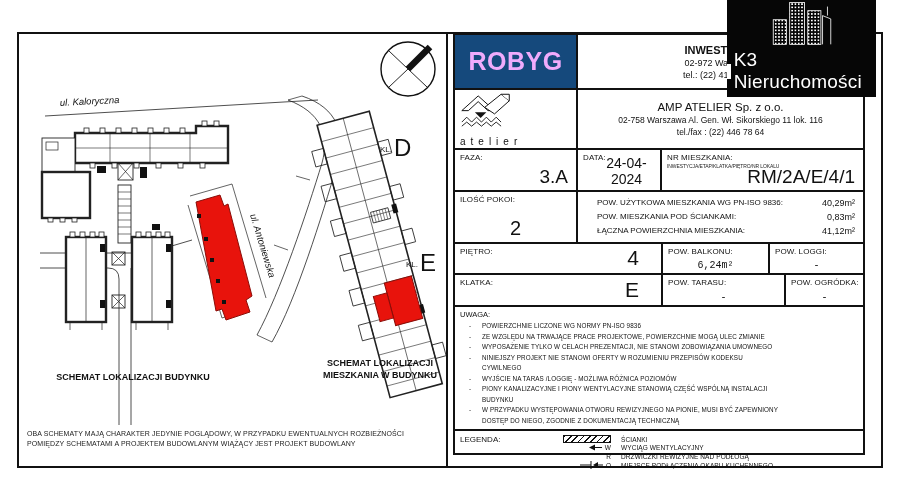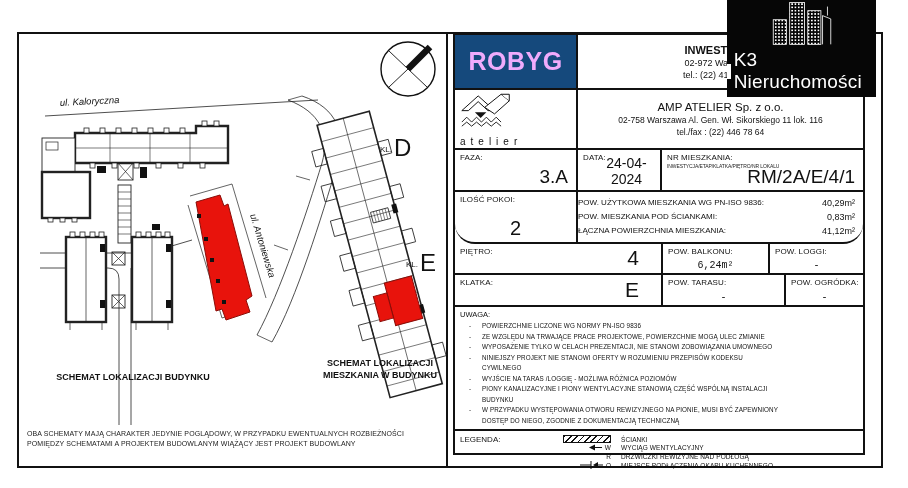--- a/index.html
+++ b/index.html
@@ -27,21 +27,21 @@
   .inv-line{font-size:9px;}
   .amp-name{font-size:11.5px;}
   .amp-line{font-size:8.5px;}
   .atelier-cell{display:flex;flex-direction:column;align-items:flex-start;justify-content:center;gap:8px;}
   .atelier-text{font-size:10px;letter-spacing:5px;margin-top:1px;margin-left:5px;}
   .sublbl{position:absolute;left:5px;top:13px;font-size:5px;color:#222;letter-spacing:-.1px;}
   .data-val{position:absolute;left:0;right:0;bottom:3px;text-align:center;font-size:14px;padding-left:15px;}
   .rooms-cell{display:flex;}
   .rooms-val{margin:auto auto 2px;font-size:20px;padding-top:14px;}
   .areas{flex:1;display:flex;flex-direction:column;justify-content:space-evenly;padding:2px 0;}
-  .area-row{display:flex;justify-content:space-between;padding:0 8px 0 0;}
+  .area-row{display:flex;justify-content:space-between;padding:0 8px 0 19px;}
   .area-lbl{font-size:8px;}
   .area-val{font-size:9px;}
   .floor-val{position:absolute;right:22px;bottom:3px;font-size:21px;}
   .small-val{position:absolute;right:0;left:0;bottom:2px;text-align:center;font-size:10px;font-family:Liberation Mono, monospace;}
   
   .legend-cell{display:flex;width:100%;padding-top:4px;box-sizing:border-box;}
   .lg-label{width:78px;padding-left:5px;font-size:8px;box-sizing:border-box;}
   .lg-syms{width:78px;display:flex;flex-direction:column;}
   .lg-sym{height:8.6px;display:flex;justify-content:flex-end;align-items:center;gap:2px;font-size:6.5px;}
   .sym-hatch{width:46px;height:6px;border:1px solid #111;
@@ -247,21 +247,21 @@
         <span class="lbl">DATA:</span>
         <span class="data-val">24-04-2024</span>
       </div>
       <div class="td" style="flex:1;">
         <span class="lbl">NR MIESZKANIA:</span>
         <span class="sublbl">INWESTYCJA/ETAP/KLATKA/PIĘTRO/NR LOKALU</span>
         <span class="bigval">RM/2A/E/4/1</span>
       </div>
     </div>
 
-    <div class="tr" style="height:52px;border-radius:20px;">
+    <div class="tr" style="height:52px;">
       <div class="td rooms-cell" style="width:123px;">
         <span class="lbl">ILOŚĆ POKOI:</span>
         <span class="rooms-val">2</span>
       </div>
       <div class="td areas" style="flex:1;">
         <div class="area-row">
           <span class="area-lbl">POW. UŻYTKOWA MIESZKANIA WG PN-ISO 9836:</span>
           <span class="area-val">40,29m²</span>
         </div>
         <div class="area-row">

